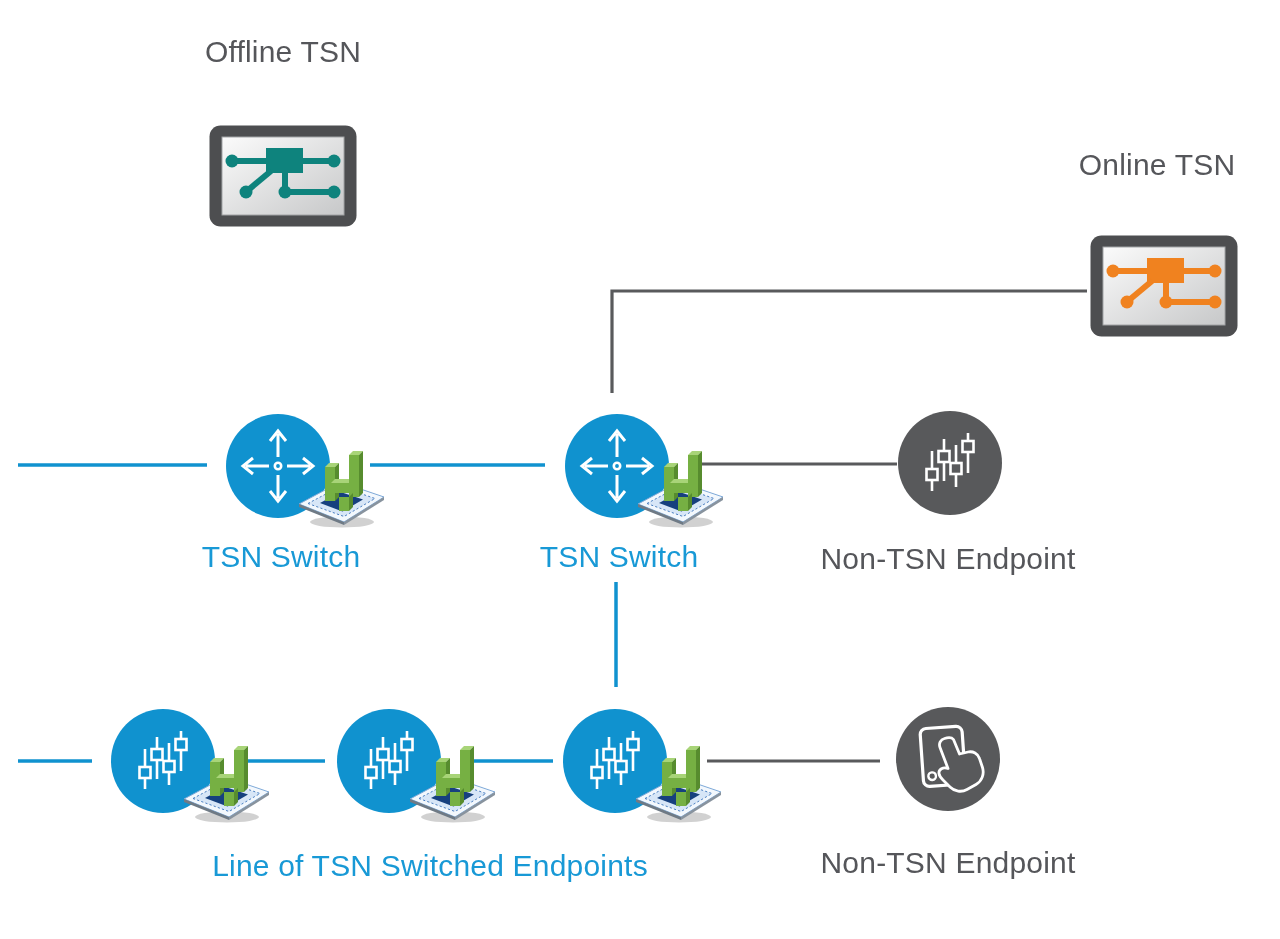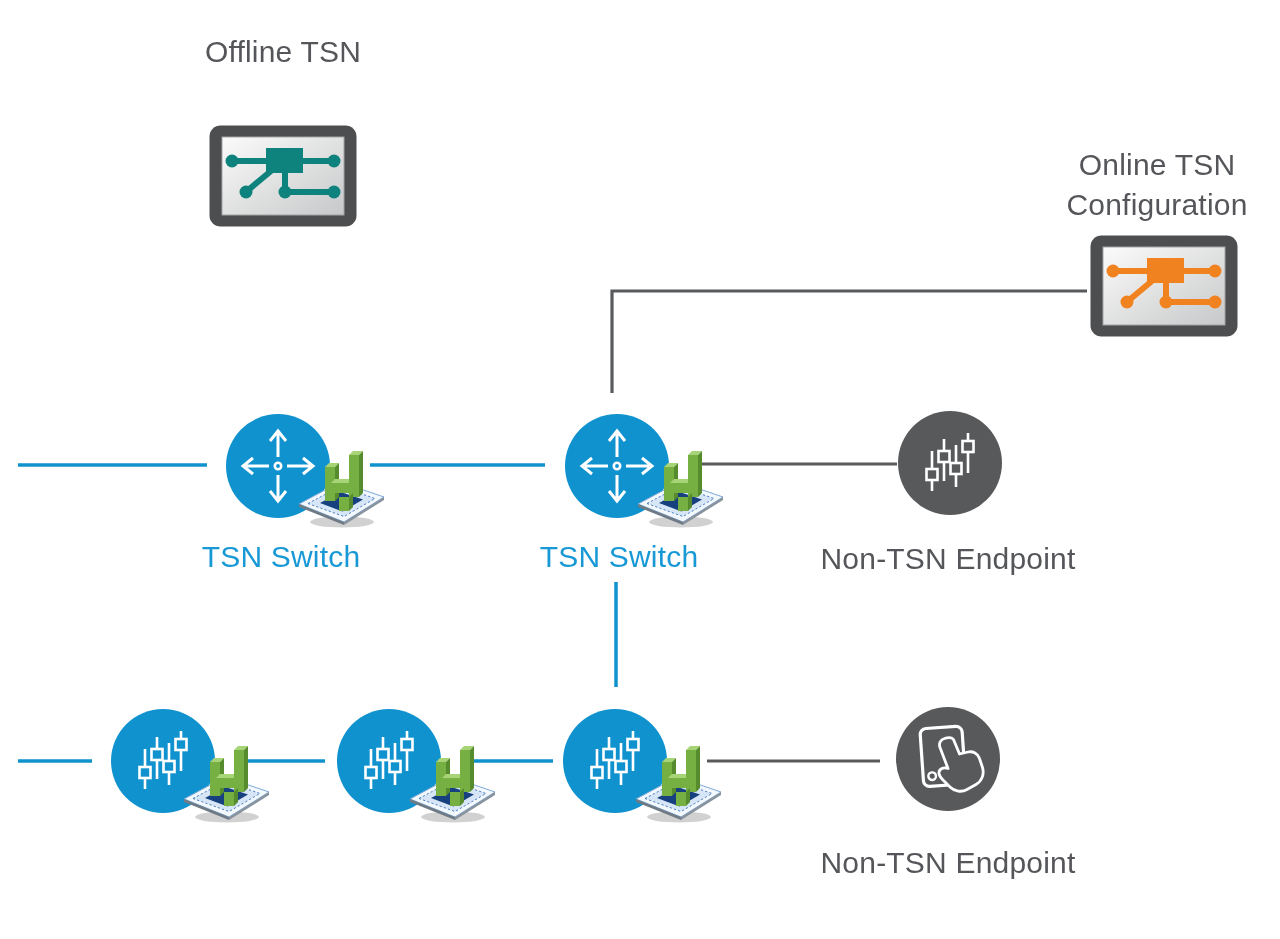--- a/index.html
+++ b/index.html
@@ -135,21 +135,20 @@
     <div>Offline TSN</div>
   </div>
   <div class="monitor monitor-teal" style="left:208px;top:116px;">
     <svg viewBox="0 0 150 104">
         <use href="#sym-monitor"></use>
       </svg>
   </div>
 
   <div class="lbl lbl-gray" style="left:1157px;top:137px;text-align:center;">
     <div>Online TSN</div>
-    <div>Configuration</div>
   </div>
   <div class="monitor monitor-orange" style="left:1089px;top:226px;">
     <svg viewBox="0 0 150 104">
         <use href="#sym-monitor"></use>
       </svg>
   </div>
 
   <div class="node node-blue" style="left:226px;top:406px;">
     <svg viewBox="0 0 104 104">
       <circle cx="52" cy="52" r="52" fill="var(--blue_node,#1092cf)"></circle>
@@ -222,15 +221,16 @@
 
   <div class="node node-gray" style="left:896px;top:699px;">
     <svg viewBox="0 0 104 104">
       <circle cx="52" cy="52" r="52" fill="var(--gray_node,#58595b)"></circle>
       <use href="#sym-tablet-touch"></use>
     </svg>
   </div>
   <div class="lbl lbl-gray" style="left:948px;top:835px;">Non-TSN Endpoint</div>
 
   <div class="lbl lbl-blue lbl-2line" style="left:430px;top:837px;">
+    <div>Line of TSN Switched Endpoints</div>
   </div>
 
 </div>
 
 </body></html>

